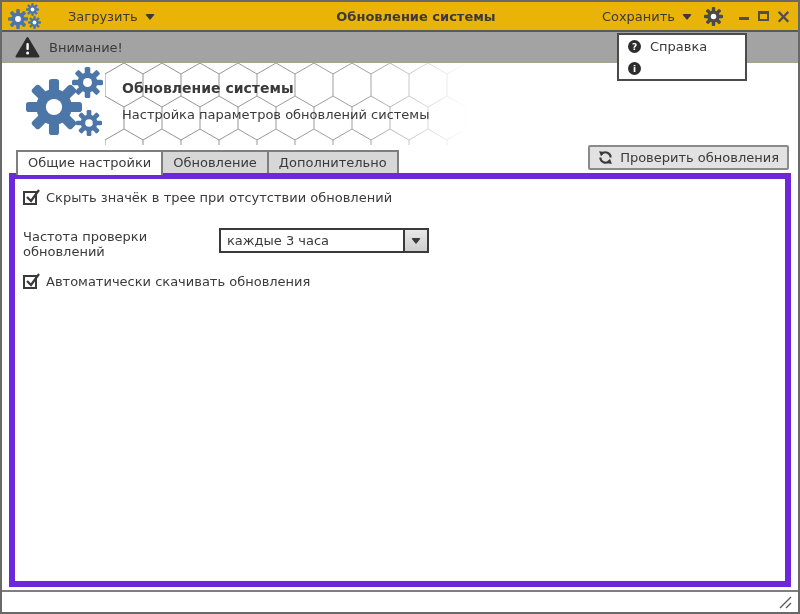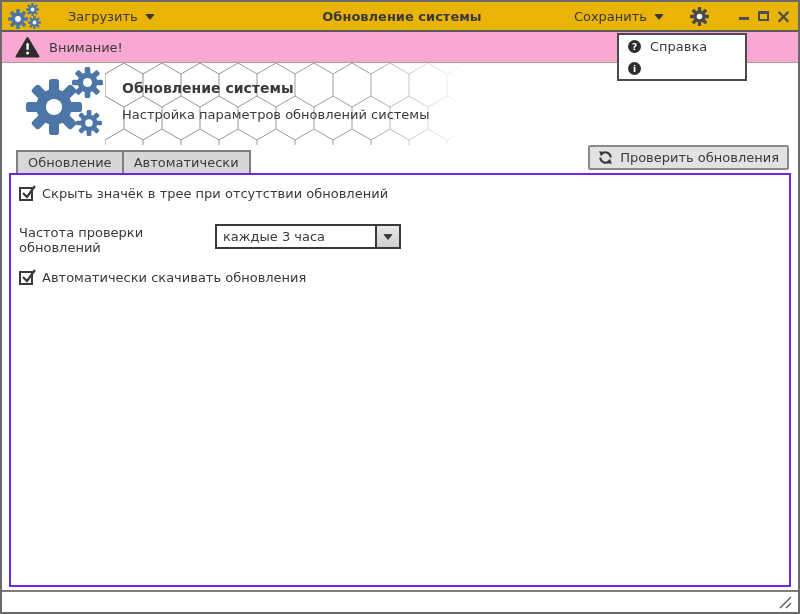--- a/index.html
+++ b/index.html
@@ -32,31 +32,31 @@
   .caret {
     width:0; height:0;
     border-left:5px solid transparent;
     border-right:5px solid transparent;
     border-top:6px solid #3a3a3a;
     border-radius:2px;
     margin-top:2px;
   }
   .tb-title { flex:1; text-align:center; font-weight:bold; }
   .tb-left { display:flex; align-items:center; gap:14px; min-width:170px; }
-  .tb-right { display:flex; align-items:center; gap:14px; }
+  .tb-right { display:flex; align-items:center; }
   .winctl { display:flex; align-items:center; gap:7px; margin-left:6px; }
   .wc { display:flex; align-items:center; justify-content:center; width:13px; height:16px; cursor:pointer; }
   .wc-min i { display:block; width:10px; height:3px; background:#4f4f4f; margin-top:4px; }
   .wc-max i { display:block; width:11px; height:10px; border:2px solid #4f4f4f; border-top:3px solid #4f4f4f; }
   .wc-close { font-size:19px; font-weight:bold; color:#4f4f4f; line-height:14px; }
 
   
   .warnbar {
     flex: 0 0 31px;
-    background: #f9a8d4;
+    background: #a3a3a3;
     display: flex;
     align-items: center;
     padding: 0 13px;
     border-bottom: 1px solid #a8a48a;
   }
   .warnbar .txt { margin-left: 9px; }
 
   
   .dropdown {
     position: absolute;
@@ -117,40 +117,40 @@
     padding:3px 8px;
     margin-bottom:3px;
     cursor:pointer;
     white-space:nowrap;
   }
 
   
   .panel {
     flex: 1;
     margin: 0 7px;
-    border: 2px solid #6d28d9;
+    border: 6px solid #6d28d9;
     background: #fff;
     position: relative;
     z-index: 1;
     padding: 11px 8px;
   }
   .cbrow { display:flex; align-items:center; margin-bottom:16px; cursor:pointer; }
   .checkbox {
     width:14px; height:14px;
     border:2px solid #3a3a3a;
     background:#fff;
     position:relative;
     flex:0 0 14px;
   }
   .checkbox svg { position:absolute; left:0; top:-4px; overflow:visible; }
   .cbrow .lbl { margin-left:9px; }
   .freqrow { display:flex; align-items:center; margin-bottom:15px; }
   .freqrow .lbl { flex: 0 0 196px; margin-top: 8px; }
   .combo {
-    width: 186px; height: 25px;
+    width: 210px; height: 25px;
     border: 2px solid #3a3a3a;
     display: flex;
     align-items: stretch;
     background:#fff;
     cursor:pointer;
   }
   .combo .val { flex:1; display:flex; align-items:center; padding:0 6px; white-space:nowrap; }
   .combo .btn {
     flex:0 0 24px;
     border-left:2px solid #3a3a3a;
@@ -266,22 +266,23 @@
       <use href="#gear" x="0" y="12" width="56" height="56" fill="#4c76a8"></use>
       <use href="#gear" x="46" y="0" width="31" height="31" fill="#4c76a8"></use>
       <use href="#gear" x="50" y="43" width="26" height="26" fill="#4c76a8"></use>
     </svg>
   </span>
   <div class="hdr-title">Обновление системы</div>
   <div class="hdr-sub">Настройка параметров обновлений системы</div>
 </div>
 
 <div class="tabrow">
+  <div class="tab active">Общие настройки</div>
   <div class="tab">Обновление</div>
-  <div class="tab">Автоматически</div>
+  <div class="tab">Дополнительно</div>
   <div class="tabspacer"></div>
   <div class="chk-upd-btn">
     <span>
       <svg width="15" height="15" viewBox="0 0 16 16">
         <path d="M13.5 8 A5.5 5.5 0 0 0 4 4.2" fill="none" stroke="#3a3a3a" stroke-width="2.2"></path>
         <polygon points="1.2,1.2 7.2,2.2 3.2,6.6" fill="#3a3a3a"></polygon>
         <path d="M2.5 8 A5.5 5.5 0 0 0 12 11.8" fill="none" stroke="#3a3a3a" stroke-width="2.2"></path>
         <polygon points="14.8,14.8 8.8,13.8 12.8,9.4" fill="#3a3a3a"></polygon>
       </svg>
     </span>

